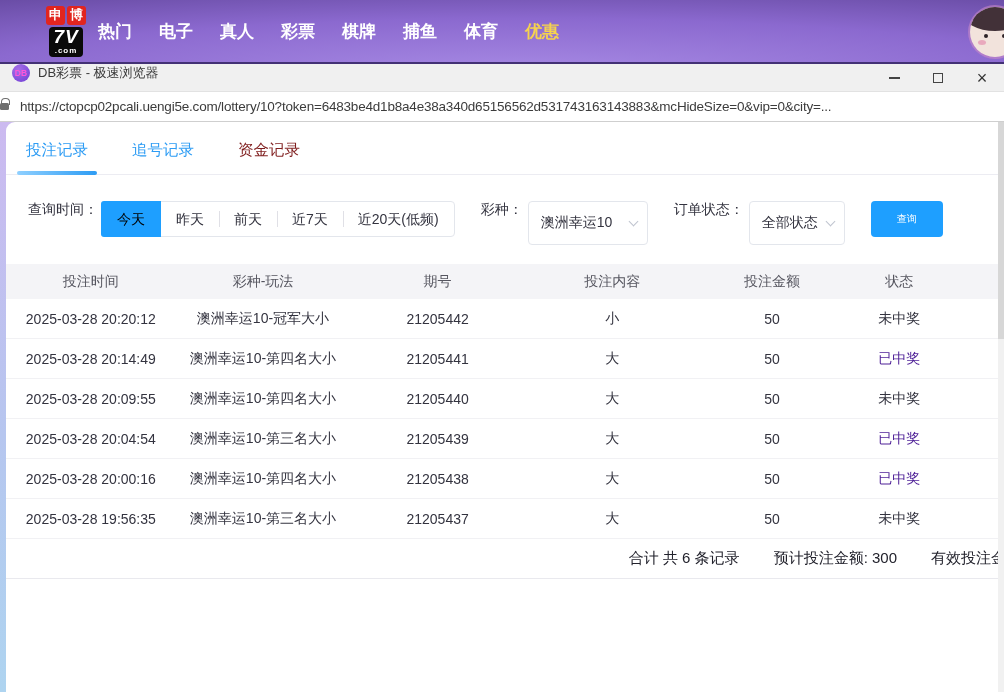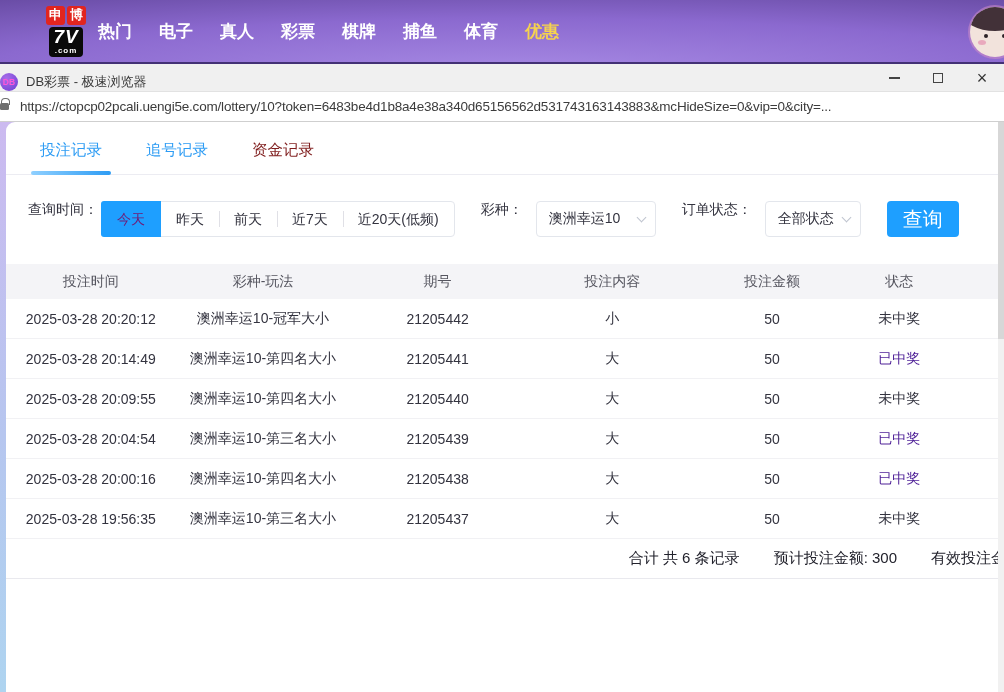--- a/index.html
+++ b/index.html
@@ -31,21 +31,21 @@
   .avatar { position:absolute; right:-16px; top:7px; width:50px; height:50px; border-radius:50%;
     background:#f2e3dc; overflow:hidden; box-shadow:0 0 0 2px rgba(205,140,200,.55); }
   .avatar .hair { position:absolute; top:-12px; left:-7px; right:-7px; height:36px; background:#423138; border-radius:50%; }
   .avatar .bun-l { position:absolute; top:2px; left:1px; width:12px; height:12px; background:#423138; border-radius:50%; }
   .avatar .eye-l { position:absolute; top:27px; left:14px; width:4px; height:4px; background:#2c2226; border-radius:50%; }
   .avatar .eye-r { position:absolute; top:27px; right:14px; width:4px; height:4px; background:#2c2226; border-radius:50%; }
   .avatar .blush-l { position:absolute; top:33px; left:8px; width:8px; height:5px; background:#e9a9bd; border-radius:50%; }
 
   
   .titlebar { height:28px; background:#f0f0f0; border-bottom:1px solid #e2e2e2;
-    display:flex; align-items:flex-end; padding-left:0; position:relative; }
+    display:flex; align-items:flex-start; padding-left:12px; position:relative; }
   .favicon { width:18px; height:18px; border-radius:50%; flex:0 0 18px;
     background: radial-gradient(circle at 35% 30%, #a76fe8, #6d3cd4);
     color:#ff56d8; font-size:8.5px; font-weight:800; display:flex; align-items:center; justify-content:center; }
   .wintitle { margin-left:8px; font-size:13px; color:#3a3a3a; }
   .winctrls { position:absolute; right:0; top:0; height:100%; display:flex; }
   .winctrl { width:44px; height:100%; display:flex; align-items:center; justify-content:center; cursor:pointer; }
   .ic-min { width:11px; height:2px; background:#444; }
   .ic-max { width:10px; height:10px; border:1.5px solid #444; }
   .ic-close { font-size:18px; line-height:1; color:#333; }
 
@@ -58,42 +58,42 @@
   .url { margin-left:11px; font-size:13.5px; color:#3c3c3c; white-space:nowrap; letter-spacing:-0.2px; }
 
   
   .page { position:absolute; top:122px; left:0; right:0; bottom:0;
     background: linear-gradient(180deg, #ccbaf0 0%, #b6c6ef 55%, #aed4f0 100%); }
   .card { position:absolute; left:6px; top:0; right:0; bottom:0; background:#fff; border-top-left-radius:9px; }
   .scrollbar { position:absolute; right:0; top:0; width:6px; height:100%; background:#f1f1f1; z-index:5; }
   .scrollbar .thumb { width:100%; height:38%; background:#d7d7d7; }
 
   
-  .tabs { padding:18px 0 0 34px; border-bottom:1px solid #ececf2; display:flex; }
+  .tabs { padding:18px 0 0 20px; border-bottom:1px solid #ececf2; display:flex; }
   .tab { font-size:15.5px; padding-bottom:13px; margin-right:44px; position:relative; cursor:pointer; color:#7f1d1d; }
   .tab.active, .tab.highlight { color:#2d9cf4; }
   .tab.active::after { content:''; position:absolute; left:-9px; right:-9px; bottom:-1px; height:4px;
     border-radius:3px; background:linear-gradient(90deg,#8fd0ff,#2d9cf4); }
 
   
   .filters { display:flex; margin:26px 0 0 22px; font-size:14px; color:#33333f; height:36px; }
   .flabel { white-space:nowrap; }
   .fgroup { display:flex; border:1px solid #e3e6ec; border-radius:4px; height:36px; align-items:stretch; margin-left:3px; }
   .fopt { padding:0 15px; line-height:34px; cursor:pointer; position:relative; white-space:nowrap; }
-  .fopt.active { background:#1e9fff; color:#701a75; border-radius:3px 0 0 3px; line-height:36px; margin:-1px 0 -1px -1px; padding:0 16px; }
+  .fopt.active { background:#1e9fff; color:#000000; border-radius:3px 0 0 3px; line-height:36px; margin:-1px 0 -1px -1px; padding:0 16px; }
   .fopt.sep::before { content:''; position:absolute; left:0; top:9px; height:16px; width:1px; background:#e0e0e6; }
   .ml26 { margin-left:26px; }
   .select { display:flex; align-items:center; justify-content:space-between; border:1px solid #e3e6ec;
-    border-radius:4px; height:36px; padding:0 10px 0 12px; cursor:pointer; margin-left:13px; white-space:nowrap; }
+    border-radius:4px; height:44px; padding:0 10px 0 12px; cursor:pointer; margin-left:5px; white-space:nowrap; }
   .select.lottery { width:120px; }
   .select.status { width:96px; }
   .chev { width:7px; height:7px; border-right:1.5px solid #bfc4cf; border-bottom:1.5px solid #bfc4cf;
     transform:rotate(45deg); margin:-3px 0 0 8px; flex:0 0 7px; }
   .search-btn { width:72px; height:36px; background:#1e9fff; color:#fff; border:none; border-radius:4px;
-    font-size:20px; margin-left:26px; cursor:pointer; font-family:inherit; }
+    font-size:10px; margin-left:26px; cursor:pointer; font-family:inherit; }
 
   
   .table { margin-top:27px; }
   .thead { display:flex; height:35px; align-items:center; background:#f4f4f7; color:#55555f; font-size:14px; }
   .tr { display:flex; height:40px; align-items:center; border-bottom:1px solid #f1f1f4; font-size:14px; color:#33333f; }
   .th, .td { text-align:center; overflow:hidden; white-space:nowrap; }
   .w1{width:17%} .w2{width:17.5%} .w3{width:17.5%} .w4{width:17.5%} .w5{width:14.5%} .w6{width:11%}
   .red { color:#4c1d95; }
 
   .summary { display:flex; justify-content:flex-end; align-items:center; height:40px; gap:34px;

